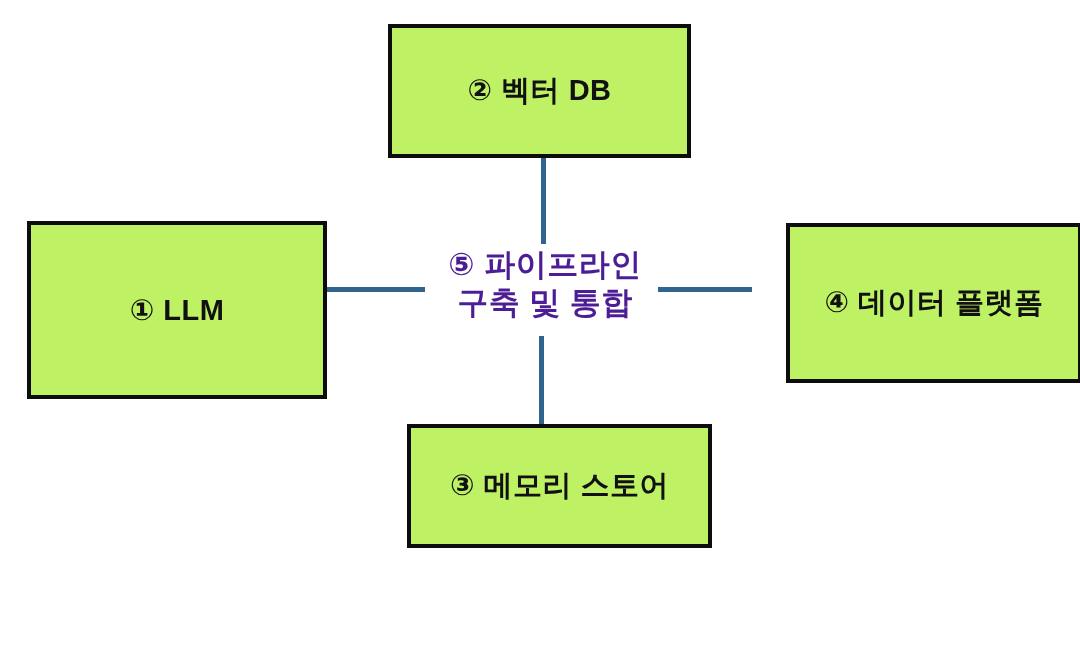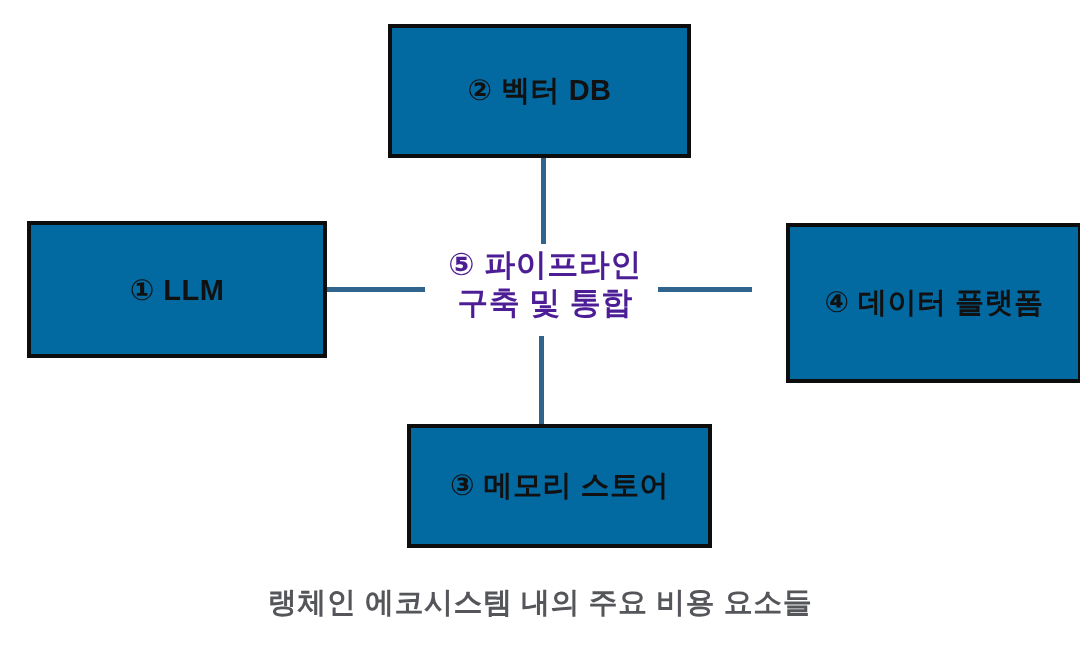--- a/index.html
+++ b/index.html
@@ -12,32 +12,32 @@
     position: relative;
     width: 1080px;
     height: 646px;
     background: #ffffff;
     overflow: hidden;
   }
   .node-box {
     position: absolute;
     box-sizing: border-box;
     border: 4px solid #0d0d0d;
-    background: #0369a1;
+    background: #bef264;
     display: flex;
     align-items: center;
     justify-content: center;
     text-align: center;
     font-size: 29px;
     font-weight: 800;
     color: #111111;
     letter-spacing: 0.5px;
   }
   .box-vector-db   { left: 388px; top:  24px; width: 303px; height: 134px; }
-  .box-llm         { left:  27px; top: 221px; width: 300px; height: 137px; }
+  .box-llm         { left:  27px; top: 221px; width: 300px; height: 178px; }
   .box-data-platform { left: 786px; top: 223px; width: 296px; height: 160px; }
   .box-memory-store  { left: 407px; top: 424px; width: 305px; height: 124px; }
   .center-label {
     position: absolute;
     left: 375px;
     top: 246px;
     width: 340px;
     text-align: center;
     font-size: 31px;
     line-height: 38px;
@@ -92,15 +92,14 @@
   </div>
 
   <div class="connector conn-v-top" style="background: rgb(49, 100, 140);"></div>
 
   <div class="connector conn-v-bottom" style="background: rgb(49, 100, 140);"></div>
 
   <div class="connector conn-h-left" style="background: rgb(49, 100, 140);"></div>
 
   <div class="connector conn-h-right" style="background: rgb(49, 100, 140);"></div>
 
-  <div class="caption">랭체인 에코시스템 내의 주요 비용 요소들</div>
 
 </div>
 
 </body></html>

